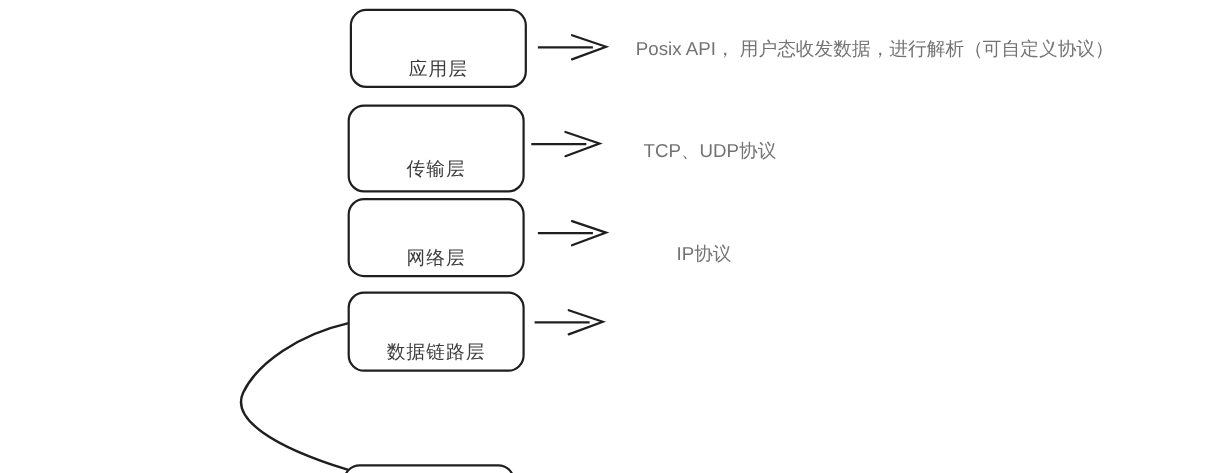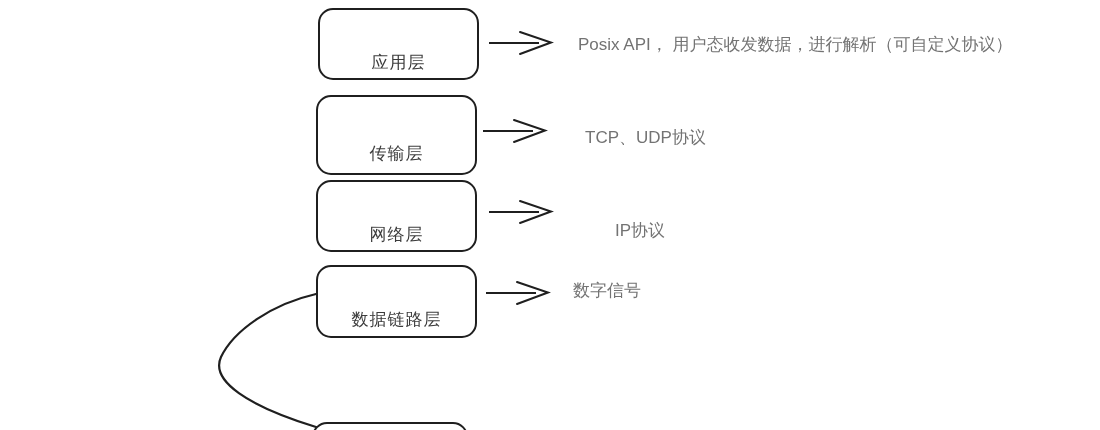--- a/index.html
+++ b/index.html
@@ -109,17 +109,16 @@
     <path d="M33 4 L64 14.5 L33 26" fill="none" stroke="#1f1f1f" stroke-width="2" stroke-linecap="round"></path>
   </svg>
 
   <div class="note" style="left:578px; top:33px;">Posix API， 用户态收发数据，进行解析（可自定义协议）</div>
 
   <div class="note" style="left:585px; top:126px;text-align:right;">TCP、UDP协议</div>
 
   <div class="note" style="left:615px; top:203px;margin-top:16px;">IP协议</div>
 
   <div class="note" style="left:573px; top:277px;">
-    <span class="line">数字信号</span>
   </div>
 
 
 </div>
 
 </body></html>

